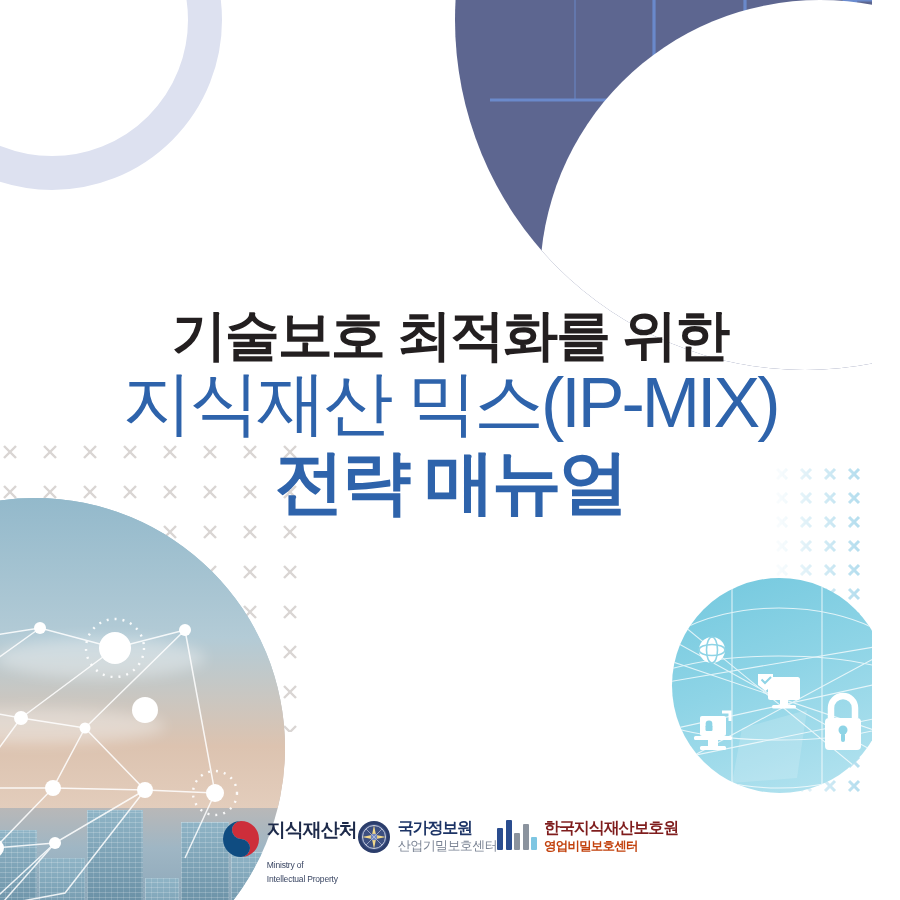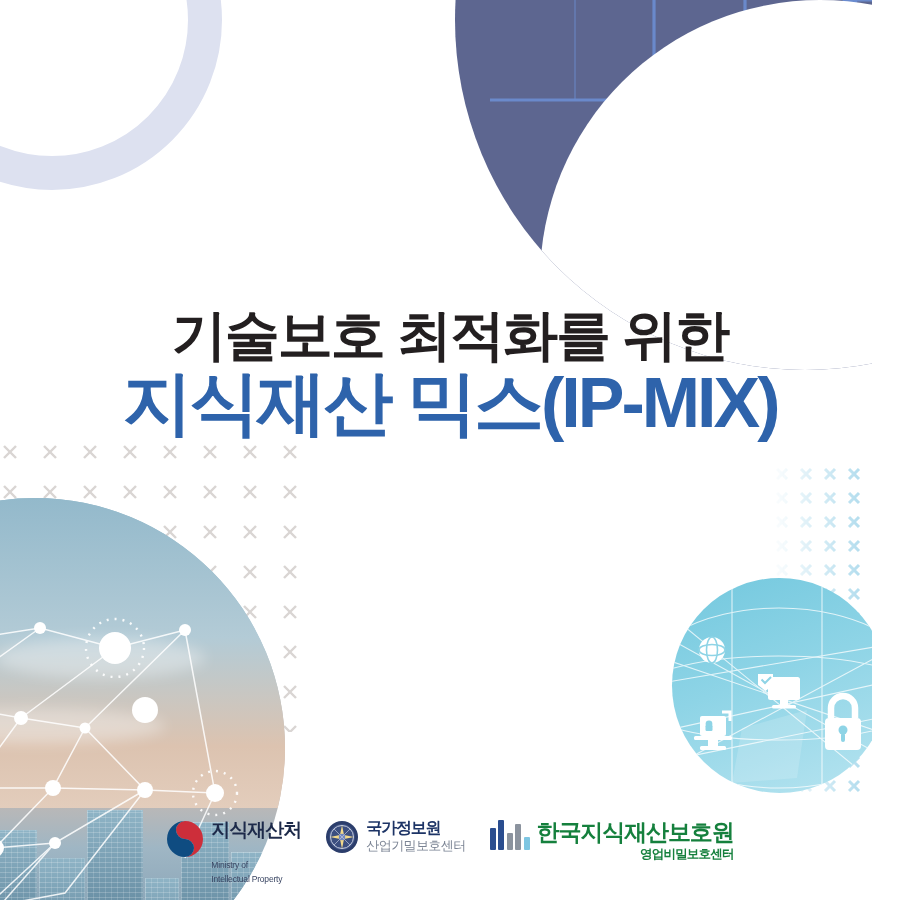--- a/index.html
+++ b/index.html
@@ -99,21 +99,21 @@
   .t-line1{
     font-size:55px;
     font-weight:bold;
     color:#231f20;
     letter-spacing:-2px;
     line-height:1.06;
     white-space:nowrap;
   }
   .t-line2{
     font-size:70px;
-    font-weight:bold;
+    font-weight:normal;
     color:#2e63ab;
     letter-spacing:-3px;
     line-height:1.12;
     white-space:nowrap;
   }
   .t-line3{
     font-size:70px;
     font-weight:bold;
     color:#2e63ab;
     letter-spacing:-3px;
@@ -121,37 +121,36 @@
     white-space:nowrap;
   }
 
   
   .logo-bar{
     position:absolute;
     left:0;bottom:16px;width:900px;
     display:flex;
     justify-content:center;
     align-items:flex-start;
-    gap:24px;
     z-index:7;
   }
   .logo{
     display:flex;align-items:flex-start;gap:7px;
   }
   .logo .mark{flex:0 0 auto;}
   .logo .txt{display:flex;flex-direction:column;justify-content:flex-start;}
 
   .l1-ko{font-size:19px;font-weight:bold;color:#1d2a4a;letter-spacing:-1px;line-height:1.05;}
   .l1-en{font-size:8.5px;color:#3a4663;line-height:1.2;margin-top:20px;letter-spacing:-.2px;}
 
   .l2-ko{font-size:16px;font-weight:bold;color:#1d3466;letter-spacing:-1.2px;line-height:1.05;}
   .l2-sub{font-size:13px;color:#7b8494;letter-spacing:-.6px;line-height:1.2;margin-top:2px;}
 
-  .l3-ko{font-size:23px;font-weight:bold;color:#15803d;letter-spacing:-1.1px;line-height:1.05;}
-  .l3-sub{font-size:12.5px;font-weight:bold;color:#15803d;letter-spacing:-.8px;line-height:1.2;margin-top:3px;text-align:right;}
+  .l3-ko{font-size:16px;font-weight:bold;color:#7f1d1d;letter-spacing:-1.1px;line-height:1.05;}
+  .l3-sub{font-size:12.5px;font-weight:bold;color:#c2410c;letter-spacing:-.8px;line-height:1.2;margin-top:3px;text-align:left;}
 
   .bars{display:flex;align-items:flex-end;gap:2.5px;height:30px;}
   .bars i{display:block;width:6px;border-radius:1px;}
 </style>
 </head>
 <body>
 
 <div id="poster">
 
   <div class="ring-tl"></div>
@@ -333,20 +332,21 @@
         <path d="M159 140 v-10 a12 12 0 0 1 24 0 v10" fill="none" stroke="#ffffff" stroke-width="6.5"></path>
         <circle cx="171" cy="152" r="4.5" fill="#8ed4e6"></circle>
         <rect x="169" cy="0" y="155" width="4" height="9" rx="2" fill="#8ed4e6"></rect>
       </g>
     </svg>
   </div>
 
   <div class="title-block">
     <div class="t-line1">기술보호 최적화를 위한</div>
     <div class="t-line2">지식재산 믹스(IP-MIX)</div>
+    <div class="t-line3">전략 매뉴얼</div>
   </div>
 
   <div class="logo-bar">
 
     <div class="logo">
       <div class="mark">
         <svg width="38" height="38" viewBox="0 0 38 38">
           <path d="M19 1 A18 18 0 0 1 19 37 A9 9 0 0 0 19 19 A9 9 0 0 1 19 1 Z" fill="#cd2e3a"></path>
           <path d="M19 37 A18 18 0 0 1 19 1 A9 9 0 0 0 19 19 A9 9 0 0 1 19 37 Z" fill="#0f4c81"></path>
           <circle cx="19" cy="19" r="18" fill="none" stroke="#ffffff" stroke-width="0"></circle>

